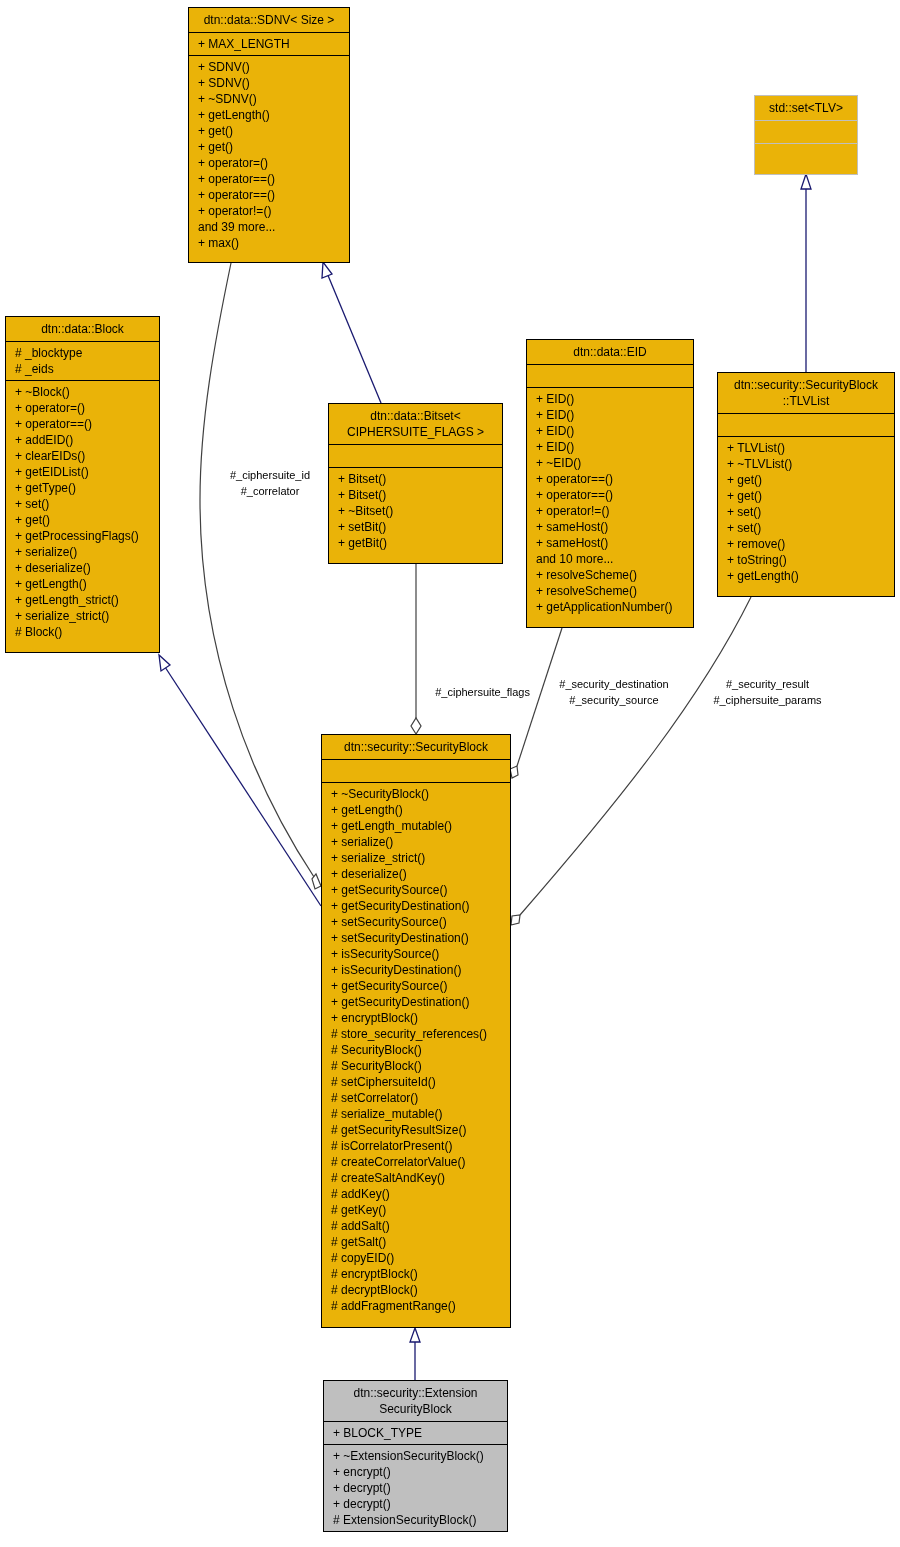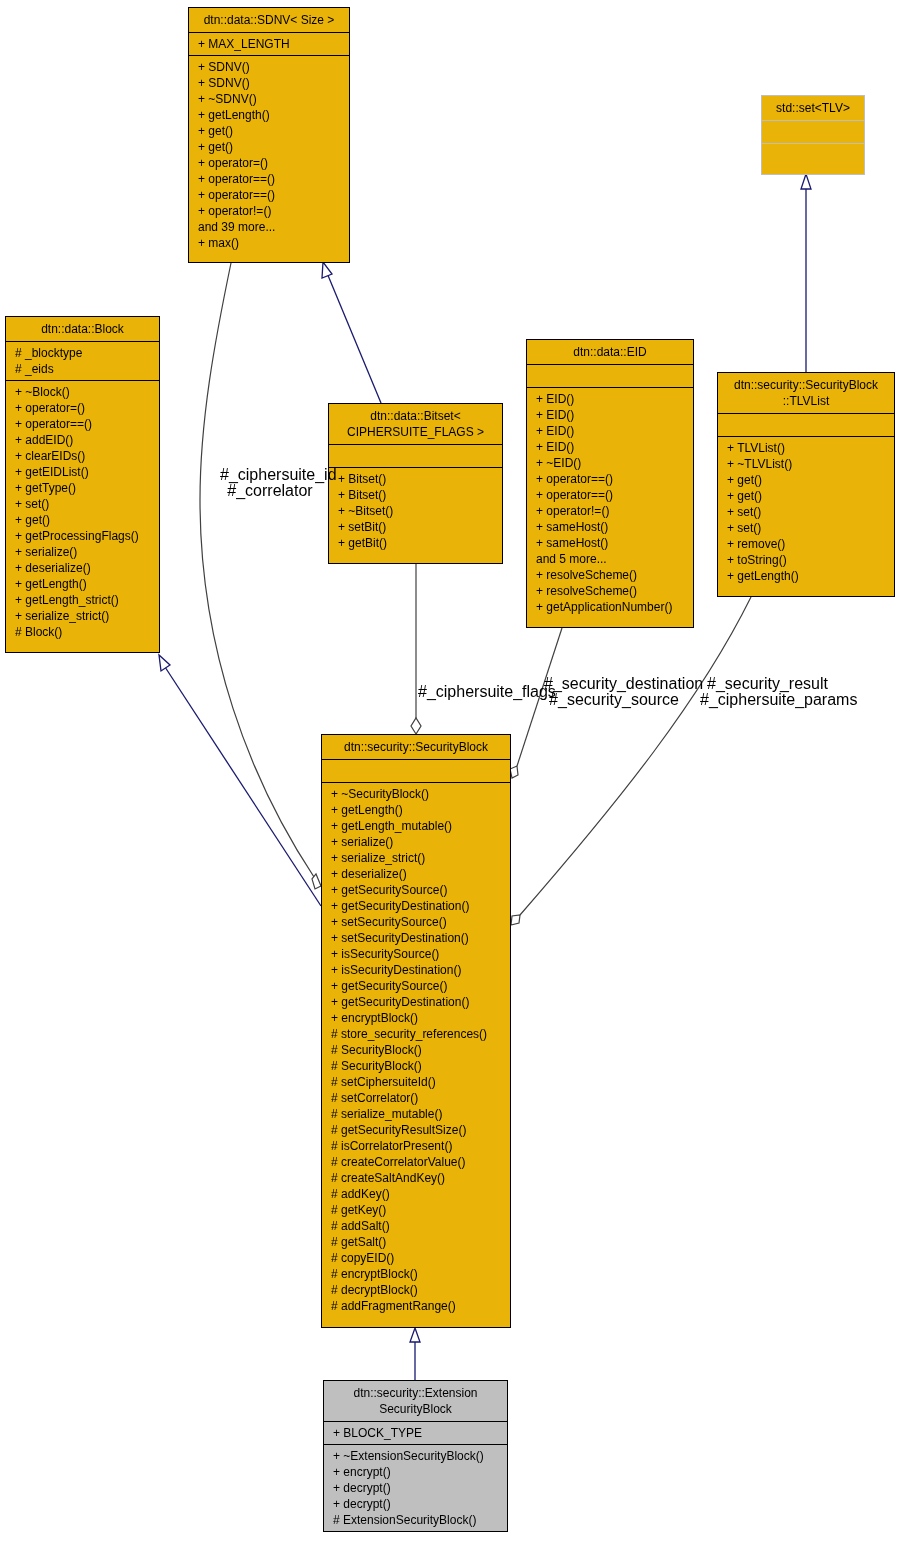--- a/index.html
+++ b/index.html
@@ -1,25 +1,25 @@
 <!DOCTYPE html>
 <html><head>
   <meta charset="utf-8">
   <style>
     html, body { margin: 0; padding: 0; background: #ffffff; }
     body { width: 900px; height: 1547px; position: relative; overflow: hidden;
            font-family: "Liberation Sans", sans-serif; font-size: 12px; color: #000; }
     #edges { position: absolute; left: 0; top: 0; width: 900px; height: 1547px; }
     .cls { position: absolute; box-sizing: border-box; border: 1.3px solid #000; background: #eab308; }
     .cls.highlight { background: #bfbfbf; }
-    .cls.external { border-color: #bfbfbf; margin-left: 7px; }
+    .cls.external { border-color: #bfbfbf; }
     .cls .title { text-align: center; line-height: 16px; padding: 4px 4px; white-space: pre-line; }
     .cls .sec { border-top: 1.3px solid #000; padding: 3px 9px 3px 9px; line-height: 16px; white-space: pre; }
     .cls.external .sec { border-top-color: #bfbfbf; }
-    .lbl { position: absolute; text-align: center; line-height: 16px; white-space: pre; font-size: 16px; }
+    .lbl { position: absolute; text-align: center; line-height: 16px; white-space: pre; font-size: 11px; }
   </style>
 </head>
 <body>
 
 <svg id="edges" xmlns="http://www.w3.org/2000/svg">
 
   <path d="M806,372 L806,185" stroke="#191970" stroke-width="1.3" fill="none"></path>
   <polygon points="806,174 801,189 811,189" fill="#fff" stroke="#191970" stroke-width="1.3"></polygon>
 
   <path d="M381,403 L327,273" stroke="#191970" stroke-width="1.3" fill="none"></path>
@@ -65,21 +65,21 @@
 <div class="cls" style="left:328px; top:403px; width:175px; height:161px;">
   <div class="title">dtn::data::Bitset&lt;
  CIPHERSUITE_FLAGS &gt;</div>
   <div class="sec" style="height:16px;"></div>
   <div class="sec"><div>+ Bitset()</div><div>+ Bitset()</div><div>+ ~Bitset()</div><div>+ setBit()</div><div>+ getBit()</div></div>
 </div>
 
 <div class="cls" style="left:526px; top:339px; width:168px; height:289px;">
   <div class="title">dtn::data::EID</div>
   <div class="sec" style="height:16px;"></div>
-  <div class="sec"><div>+ EID()</div><div>+ EID()</div><div>+ EID()</div><div>+ EID()</div><div>+ ~EID()</div><div>+ operator==()</div><div>+ operator==()</div><div>+ operator!=()</div><div>+ sameHost()</div><div>+ sameHost()</div><div>and 5 more...</div><div>+ resolveScheme()</div><div>+ resolveScheme()</div><div>+ getApplicationNumber()</div></div>
+  <div class="sec"><div>+ EID()</div><div>+ EID()</div><div>+ EID()</div><div>+ EID()</div><div>+ ~EID()</div><div>+ operator==()</div><div>+ operator==()</div><div>+ operator!=()</div><div>+ sameHost()</div><div>+ sameHost()</div><div>and 10 more...</div><div>+ resolveScheme()</div><div>+ resolveScheme()</div><div>+ getApplicationNumber()</div></div>
 </div>
 
 <div class="cls" style="left:717px; top:372px; width:178px; height:225px;">
   <div class="title">dtn::security::SecurityBlock
 ::TLVList</div>
   <div class="sec" style="height:16px;"></div>
   <div class="sec"><div>+ TLVList()</div><div>+ ~TLVList()</div><div>+ get()</div><div>+ get()</div><div>+ set()</div><div>+ set()</div><div>+ remove()</div><div>+ toString()</div><div>+ getLength()</div></div>
 </div>
 
 <div class="cls" style="left:321px; top:734px; width:190px; height:594px;">

